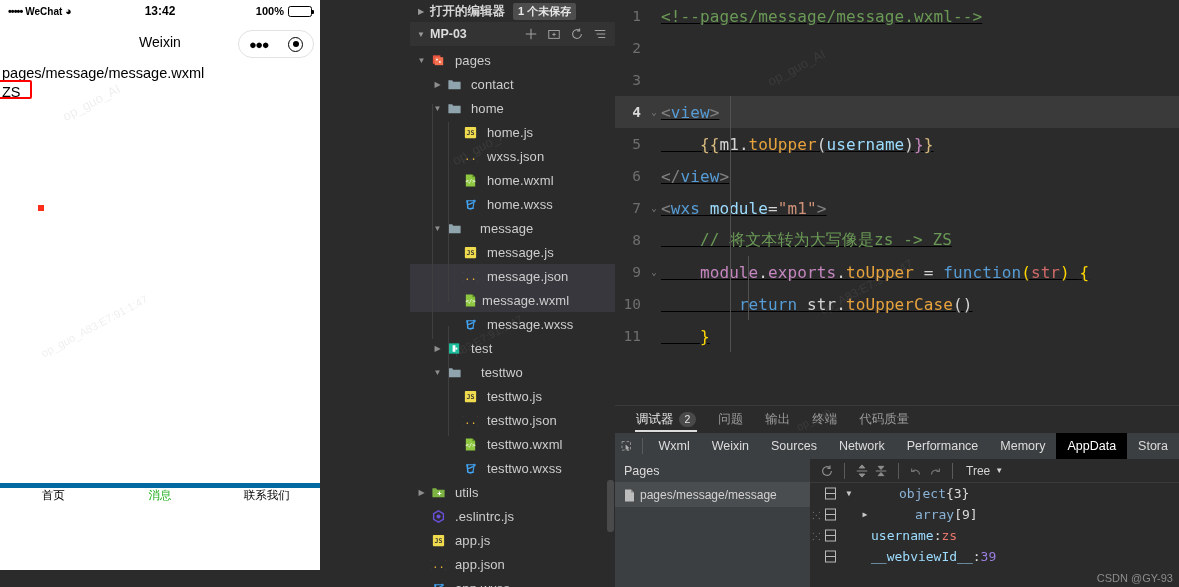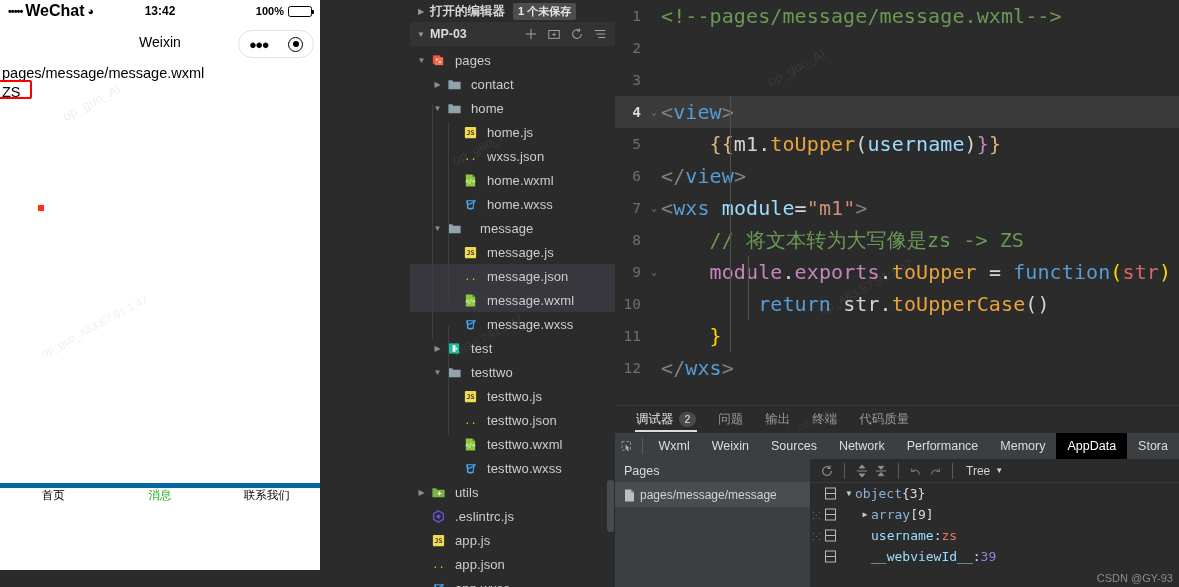--- a/index.html
+++ b/index.html
@@ -18,21 +18,21 @@
     background: #ffffff;
     overflow: hidden;
   }
   .sim-statusbar {
     height: 22px; display: flex; align-items: center;
     padding: 0 8px; font-size: 11px; color: #000; font-weight: bold;
     position: relative;
   }
   .sb-left { display: flex; align-items: center; gap: 3px; }
   .sb-dots { letter-spacing: -1px; font-size: 11px; }
-  .sb-carrier { font-size: 16px; font-weight: 600; }
+  .sb-carrier { font-size: 10px; font-weight: 600; }
   .sb-wifi { font-size: 11px; }
   .sb-time {
     position: absolute; left: 0; right: 0; text-align: center;
     font-size: 12px; font-weight: 600;
   }
   .sb-right { position: absolute; right: 8px; display: flex; align-items: center; gap: 4px; }
   .sb-batt-txt { font-size: 11px; font-weight: 600; }
   .sb-batt {
     width: 24px; height: 11px; border: 1.2px solid #000; border-radius: 2.5px;
     position: relative; padding: 1px;
@@ -140,22 +140,22 @@
   }
   .code-line.hl { background: #3a3a3a; }
   .gutter {
     width: 32px; text-align: right; padding-right: 6px;
     color: #6e6e6e; font-size: 14.5px; flex: none;
     font-family: "DejaVu Sans Mono", monospace;
   }
   .gutter.cur { color: #d8d8d8; font-weight: bold; }
   .fold { width: 14px; text-align: center; color: #8b8b8b; font-size: 9px; flex:none; }
   .code {
-    white-space: pre; font-size: 20px;
-    font-family: "DejaVu Sans Mono", monospace; letter-spacing: .1px;
+    white-space: pre; font-size: 16px;
+    font-family: "DejaVu Sans Mono", monospace; letter-spacing: .1px; text-decoration: underline;
   }
   .t-comment { color: #6a9955; }
   .t-tag     { color: #569cd6; }
   .t-brack   { color: #808080; }
   .t-plain   { color: #d4d4d4; }
   .t-attr    { color: #9cdcfe; }
   .t-str     { color: #ce9178; }
   .t-curly   { color: #d7ba7d; }
   .t-magenta { color: #c586c0; }
   .t-kw      { color: #569cd6; }
@@ -224,21 +224,21 @@
     font-family: "DejaVu Sans Mono", monospace; font-size: 13px;
     white-space: nowrap; position: relative;
   }
   .drag { width: 14px; text-align:center; color:#777; font-size:10px; letter-spacing:1px; flex:none;}
   .obj-ico { width: 13px; height: 13px; flex: none; margin-right: 6px; display:block; }
   .jarrow { width: 12px; text-align: center; color: #c8c8c8; font-size: 8px; flex:none;}
   .j-key   { color: #9cdcfe; }
   .j-white { color: #e0e0e0; }
   .j-str   { color: #e8756b; }
   .j-num   { color: #9a7fe0; }
-  .j-type  { color: #8ab4d8; }
+  .j-type  { color: #8ab4d8; margin-left: 44px; }
   .j-cnt   { color: #dcdcdc; }
   .watermark-csdn {
     position: absolute; right: 6px; bottom: 3px;
     font-size: 11px; color: #8c8c8c; font-family: "Liberation Sans", sans-serif;
   }
   
   .wm {
     position: absolute; color: rgba(255,255,255,.07);
     font-size: 13px; transform: rotate(-28deg);
     pointer-events: none; white-space: nowrap; font-family: "Liberation Sans", sans-serif;
@@ -397,21 +397,21 @@
           </svg>
           <span class="nlabel" style="margin-left: 5px; text-align: center;">message.json</span>
         </div>
         <div class="node sel" style="padding-left: 38px;">
           <span class="tw2"></span>
           <svg viewBox="0 0 16 16" class="fi">
             <path d="M3 1.5h7l3 3v10H3z" fill="#8dc63f"></path>
             <path d="M10 1.5v3h3" fill="#5d9022"></path>
             <text x="8" y="11" font-size="6" font-family="monospace" fill="#fff" text-anchor="middle">&lt;/&gt;</text>
           </svg>
-          <span class="nlabel" style="margin-left: 5px;">message.wxml</span>
+          <span class="nlabel" style="">message.wxml</span>
         </div>
         <div class="node" style="padding-left: 38px;">
           <span class="tw2"></span>
           <svg viewBox="0 0 16 16" class="fi">
             <text x="8" y="12" font-size="11" font-family="monospace" font-weight="bold" fill="#42a5f5" text-anchor="middle">ピ</text>
             <path d="M4 4h8l-1.5 8L8 13l-2.5-1z" fill="none" stroke="#42a5f5" stroke-width="1.2"></path>
           </svg>
           <span class="nlabel" style="margin-left: 5px;">message.wxss</span>
         </div>
         <div class="node" style="padding-left: 22px;">
@@ -421,21 +421,21 @@
             <path d="M6 4.5h3v7H6z" fill="#fff"></path>
             <circle cx="10" cy="8" r="1.2" fill="#fff"></circle>
           </svg>
           <span class="nlabel" style="margin-left: 5px;">test</span>
         </div>
         <div class="node" style="padding-left: 22px;">
           <span class="tw2">▼</span>
           <svg viewBox="0 0 16 16" class="fi">
             <path d="M1.5 3.5h4l1.2 1.6h7.8v8H1.5z" fill="#90a4ae"></path>
           </svg>
-          <span class="nlabel" style="margin-left: 5px;">testtwo</span>
+          <span class="nlabel" style="margin-left: 15px;">testtwo</span>
         </div>
         <div class="node" style="padding-left: 38px;">
           <span class="tw2"></span>
           <svg viewBox="0 0 16 16" class="fi">
             <rect x="2" y="2" width="12" height="12" rx="1" fill="#f0db4f"></rect>
             <text x="8" y="11" font-size="7" font-family="monospace" font-weight="bold" fill="#333" text-anchor="middle">JS</text>
           </svg>
           <span class="nlabel" style="margin-left: 5px;">testtwo.js</span>
         </div>
         <div class="node" style="padding-left: 38px;">
@@ -558,25 +558,20 @@
         </div>
         <div class="code-line">
           <span class="gutter">10</span>
           <span class="fold"></span>
           <span class="code"><span class="t-plain">        </span><span class="t-kw">return</span><span class="t-plain"> str</span><span class="t-plain">.</span><span class="t-orange">toUpperCase</span><span class="t-plain">()</span></span>
         </div>
         <div class="code-line">
           <span class="gutter">11</span>
           <span class="fold"></span>
           <span class="code"><span class="t-plain">    </span><span class="t-yellow">}</span></span>
-        </div>
-        <div class="code-line">
-          <span class="gutter">12</span>
-          <span class="fold"></span>
-          <span class="code"><span class="t-brack">&lt;/</span><span class="t-tag">wxs</span><span class="t-brack">&gt;</span></span>
         </div>
         <div class="indent-guide" style="left: 115px; top: 96px; height: 96px; bottom: auto;"></div>
         <div class="indent-guide" style="left: 115px; top: 192px; height: 160px; bottom: auto;"></div>
         <div class="indent-guide" style="left: 133px; top: 256px; height: 64px; bottom: auto;"></div>
       </div>
 
     <div class="wm" style="left:150px; top:60px;">op_guo_AI</div>
     <div class="wm" style="left:200px; top:280px; font-size:12px;">op_A83:E7:91:1:47</div>
   </div>
 

